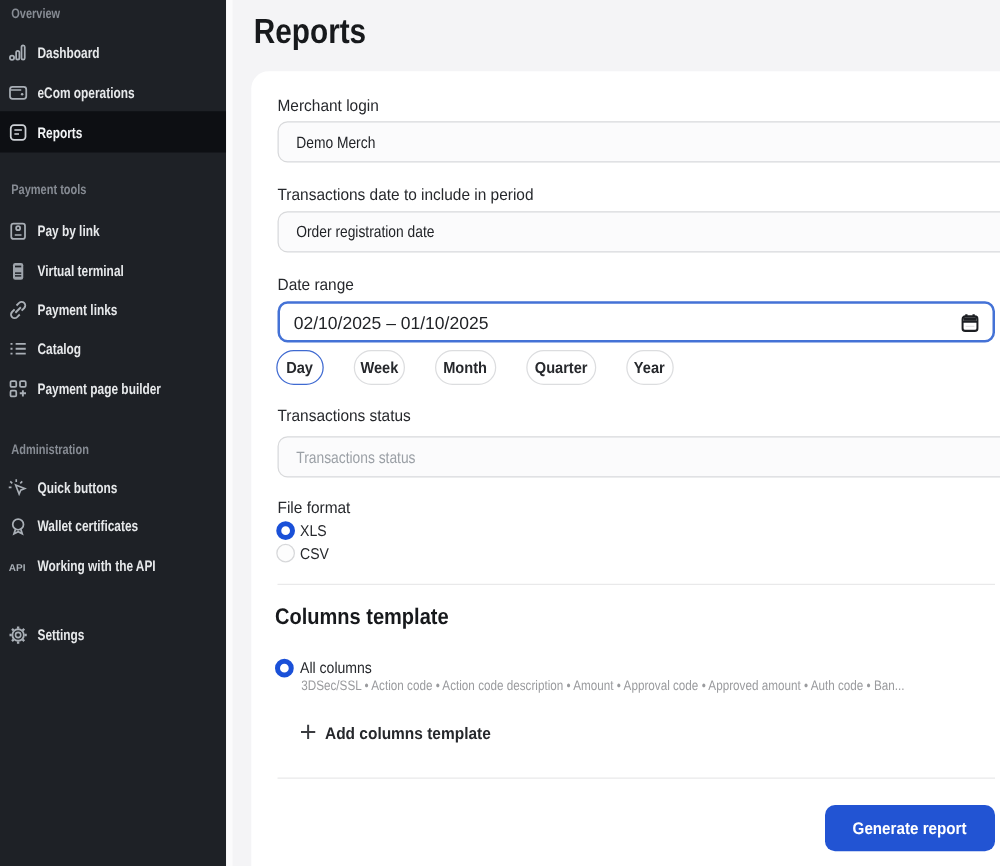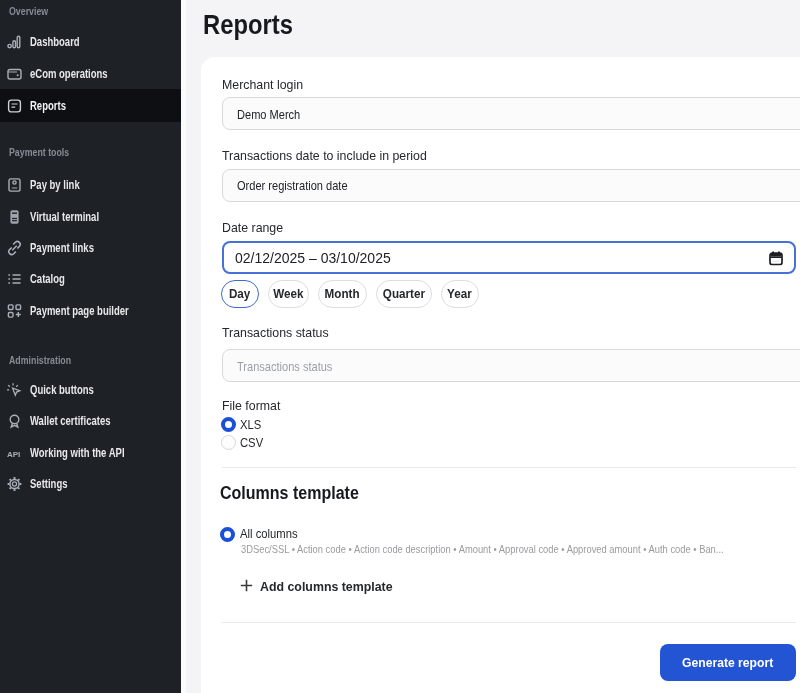--- a/index.html
+++ b/index.html
@@ -21,21 +21,21 @@
 .flabel { position:absolute; left:21px; font-size:13px; color:#26282c; transform-origin:left top; transform:scaleX(.95); white-space:nowrap; }
 .sel { position:absolute; left:21px; width:648px; height:33px; background:#fbfbfc; border:1px solid #d8d9db; border-radius:8px; }
 .sel .val { position:absolute; left:14px; top:50%; font-size:13px; color:#212327; white-space:nowrap; transform-origin:left center; transform:translateY(-50%) scaleX(.85); }
 .sel .ph { color:#9ba0a6; }
 .chev { position:absolute; right:12px; top:50%; transform:translateY(-50%); }
 
 .dateinput { position:absolute; left:21px; top:184px; width:574px; height:33px; background:#fff; border:2px solid #4472d6; border-radius:8px; }
 .dateinput .val { position:absolute; left:11px; top:50%; transform:translateY(-50%); font-size:14px; color:#212327; white-space:nowrap; }
 .dateinput svg { position:absolute; right:11.5px; top:50%; transform:translateY(-50%); }
 
-.pills { position:absolute; left:20px; top:223px; height:28px; display:flex; gap:9px;align-items:flex-end; }
+.pills { position:absolute; left:20px; top:223px; height:28px; display:flex; gap:24px;align-items:flex-end; }
 .pill { height:28px; border:1px solid #dcdddf; background:#fff; border-radius:999px; display:flex; align-items:center; justify-content:center; }
 .pill span { font-size:12.7px; font-weight:700; color:#26282c; display:inline-block; transform:scaleX(.92); }
 .pill.on { border:1.7px solid #3f6ad1; }
 
 .radio { position:absolute; width:15px; height:15px; border-radius:50%; }
 .radio.on { border:4px solid #1a50d8; background:#fff; }
 .radio.off { border:1.5px solid #d7d8da; background:#fdfdfd; }
 .rlabel { position:absolute; font-size:12.5px; color:#26282c; transform-origin:left top; transform:scaleX(.9); white-space:nowrap; }
 
 .hr { position:absolute; left:21px; width:574px; height:1px; background:#e9e9ea; }
@@ -132,21 +132,21 @@
         <path d="M6.4 10.8 L5.2 14.6 L8.5 12.9 L11.8 14.6 L10.6 10.8"></path>
       </svg>
     <div class="txt">Wallet certificates</div>
   </div>
   <div class="sitem" style="top:437px;text-align:right;">
     <svg width="20" height="17" viewBox="0 0 20 17">
         <text x="1" y="12" font-family="Liberation Sans" font-size="8" font-weight="700" fill="#a9afb6">API</text>
       </svg>
     <div class="txt">Working with the API</div>
   </div>
-  <div class="sitem" style="top:468px;">
+  <div class="sitem" style="top:492px;">
     <svg width="17" height="17" viewBox="0 0 17 17" fill="none" stroke="#a9afb6">
         <circle cx="8.5" cy="8.5" r="2.1" stroke-width="1.3"></circle>
         <circle cx="8.5" cy="8.5" r="4.6" stroke-width="1.5"></circle>
         <g stroke-width="1.9">
           <path d="M8.5 1.6 L8.5 3.4 M8.5 13.6 L8.5 15.4 M1.6 8.5 L3.4 8.5 M13.6 8.5 L15.4 8.5 M3.62 3.62 L4.9 4.9 M12.1 12.1 L13.38 13.38 M3.62 13.38 L4.9 12.1 M12.1 4.9 L13.38 3.62"></path>
         </g>
       </svg>
     <div class="txt">Settings</div>
   </div>
 </div>
@@ -166,21 +166,21 @@
     <div class="flabel" style="top:91px;">Transactions date to include in period</div>
     <div class="sel" style="top:111.5px;text-decoration:underline;">
       <div class="val">Order registration date</div>
       <svg class="chev" width="13" height="8" viewBox="0 0 13 8" fill="none" stroke="#6d7277" stroke-width="1.5">
           <path d="M1 1 L6.5 6.5 L12 1"></path>
         </svg>
     </div>
 
     <div class="flabel" style="top:163px;">Date range</div>
     <div class="dateinput">
-      <div class="val">02/12/2025 – 03/10/2025</div>
+      <div class="val">02/10/2025 – 01/10/2025</div>
       <svg width="14" height="15" viewBox="0 0 14 15" fill="none" stroke="#1d1f23">
           <rect x="1" y="2.6" width="12" height="11.6" rx="2.2" stroke-width="1.7"></rect>
           <path d="M1.2 6.9 L12.8 6.9" stroke-width="1.4"></path>
           <rect x="1.8" y="3.4" width="10.4" height="2.8" fill="#1d1f23" stroke="none"></rect>
           <path d="M4.1 0.9 L4.1 3 M9.9 0.9 L9.9 3" stroke-width="1.8"></path>
           <path d="M3.5 10.6 L10.5 10.6" stroke="#e3e3e5" stroke-width="1"></path>
         </svg>
     </div>
 
     <div class="pills">

